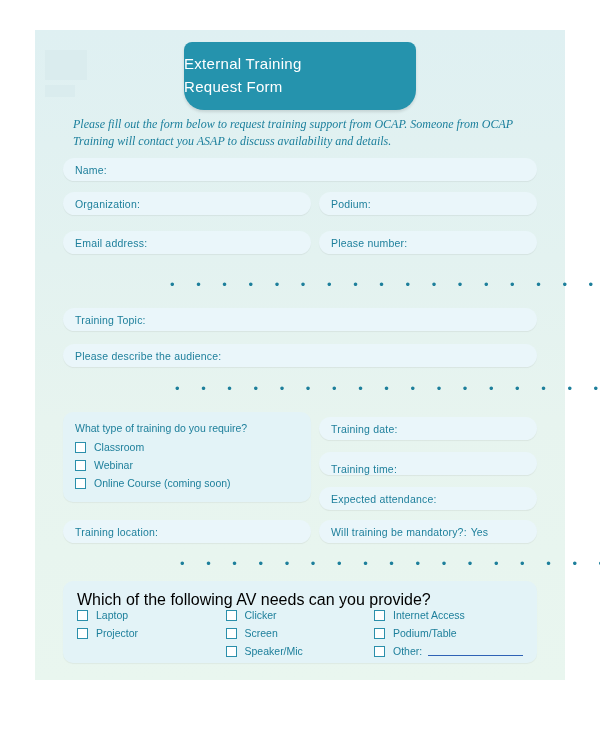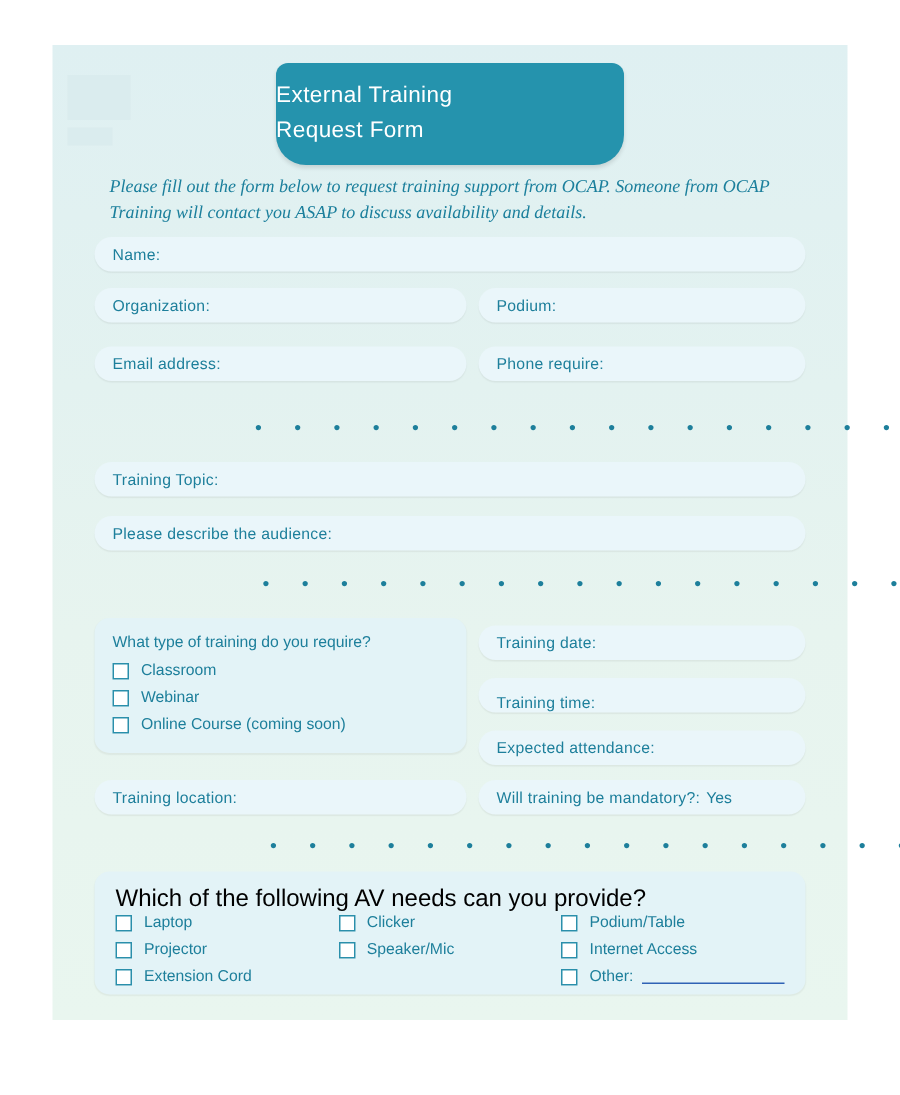--- a/index.html
+++ b/index.html
@@ -201,21 +201,21 @@
   <div class="field" style="left:284px; top:162px; width:218px;">
     <span class="lbl">Podium:</span>
     <span class="val"></span>
   </div>
 
   <div class="field" style="left:28px; top:201px; width:248px;">
     <span class="lbl">Email address:</span>
     <span class="val"></span>
   </div>
   <div class="field" style="left:284px; top:201px; width:218px;">
-    <span class="lbl">Phone require:</span>
+    <span class="lbl">Please number:</span>
     <span class="val"></span>
   </div>
 
   <div class="dots" style="left:135px; top:248px;">• • • • • • • • • • • • • • • • • • • •</div>
 
   <div class="field" style="left:28px; top:278px; width:474px;">
     <span class="lbl">Training Topic:</span>
     <span class="val"></span>
   </div>
 
@@ -271,43 +271,43 @@
     <div class="av-cols">
       <div class="av-col">
         <div class="cbrow">
           <span class="cb"></span>
           <span class="cbl">Laptop</span>
         </div>
         <div class="cbrow">
           <span class="cb"></span>
           <span class="cbl">Projector</span>
         </div>
-        <div class="cbrow">
-          <span class="cb"></span>
-          <span class="cbl">Extension Cord</span>
-        </div>
       </div>
       <div class="av-col">
         <div class="cbrow">
           <span class="cb"></span>
           <span class="cbl">Clicker</span>
         </div>
         <div class="cbrow">
           <span class="cb"></span>
+          <span class="cbl">Screen</span>
+        </div>
+        <div class="cbrow">
+          <span class="cb"></span>
           <span class="cbl">Speaker/Mic</span>
         </div>
       </div>
       <div class="av-col">
         <div class="cbrow">
           <span class="cb"></span>
+          <span class="cbl">Internet Access</span>
+        </div>
+        <div class="cbrow">
+          <span class="cb"></span>
           <span class="cbl">Podium/Table</span>
-        </div>
-        <div class="cbrow">
-          <span class="cb"></span>
-          <span class="cbl">Internet Access</span>
         </div>
         <div class="cbrow">
           <span class="cb"></span>
           <span class="cbl">Other:</span>
           <span class="otherline"></span>
         </div>
       </div>
     </div>
   </div>
 

